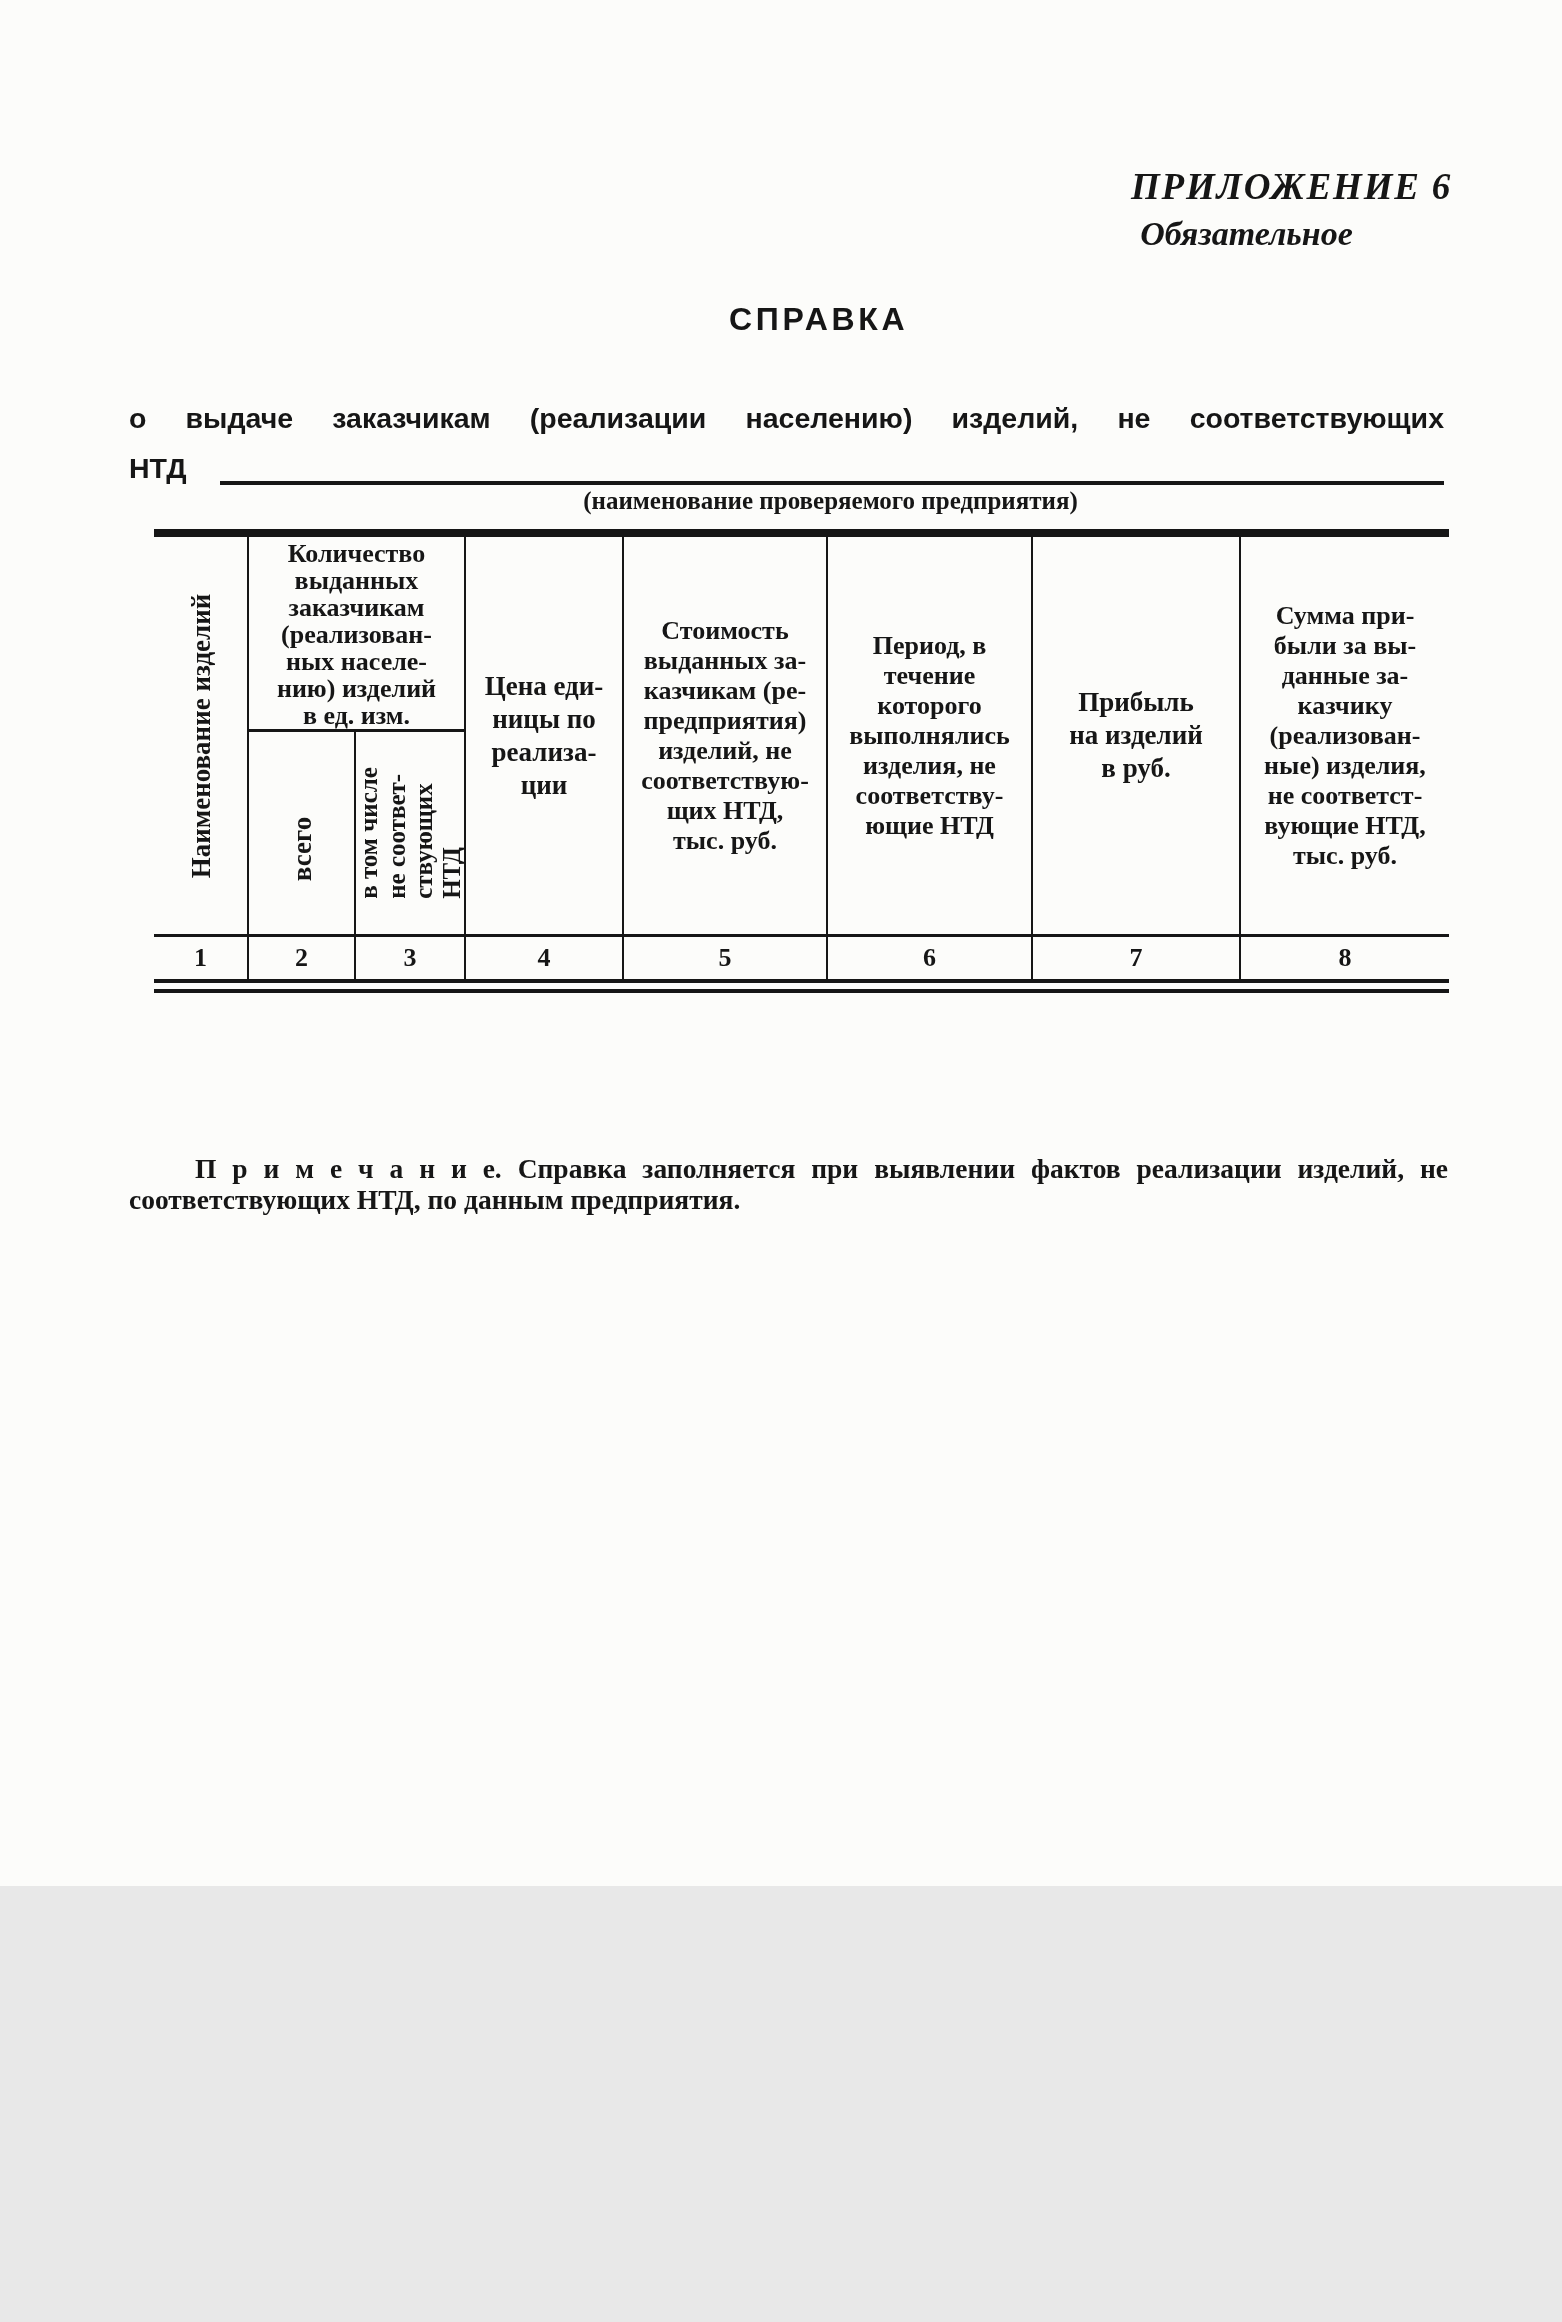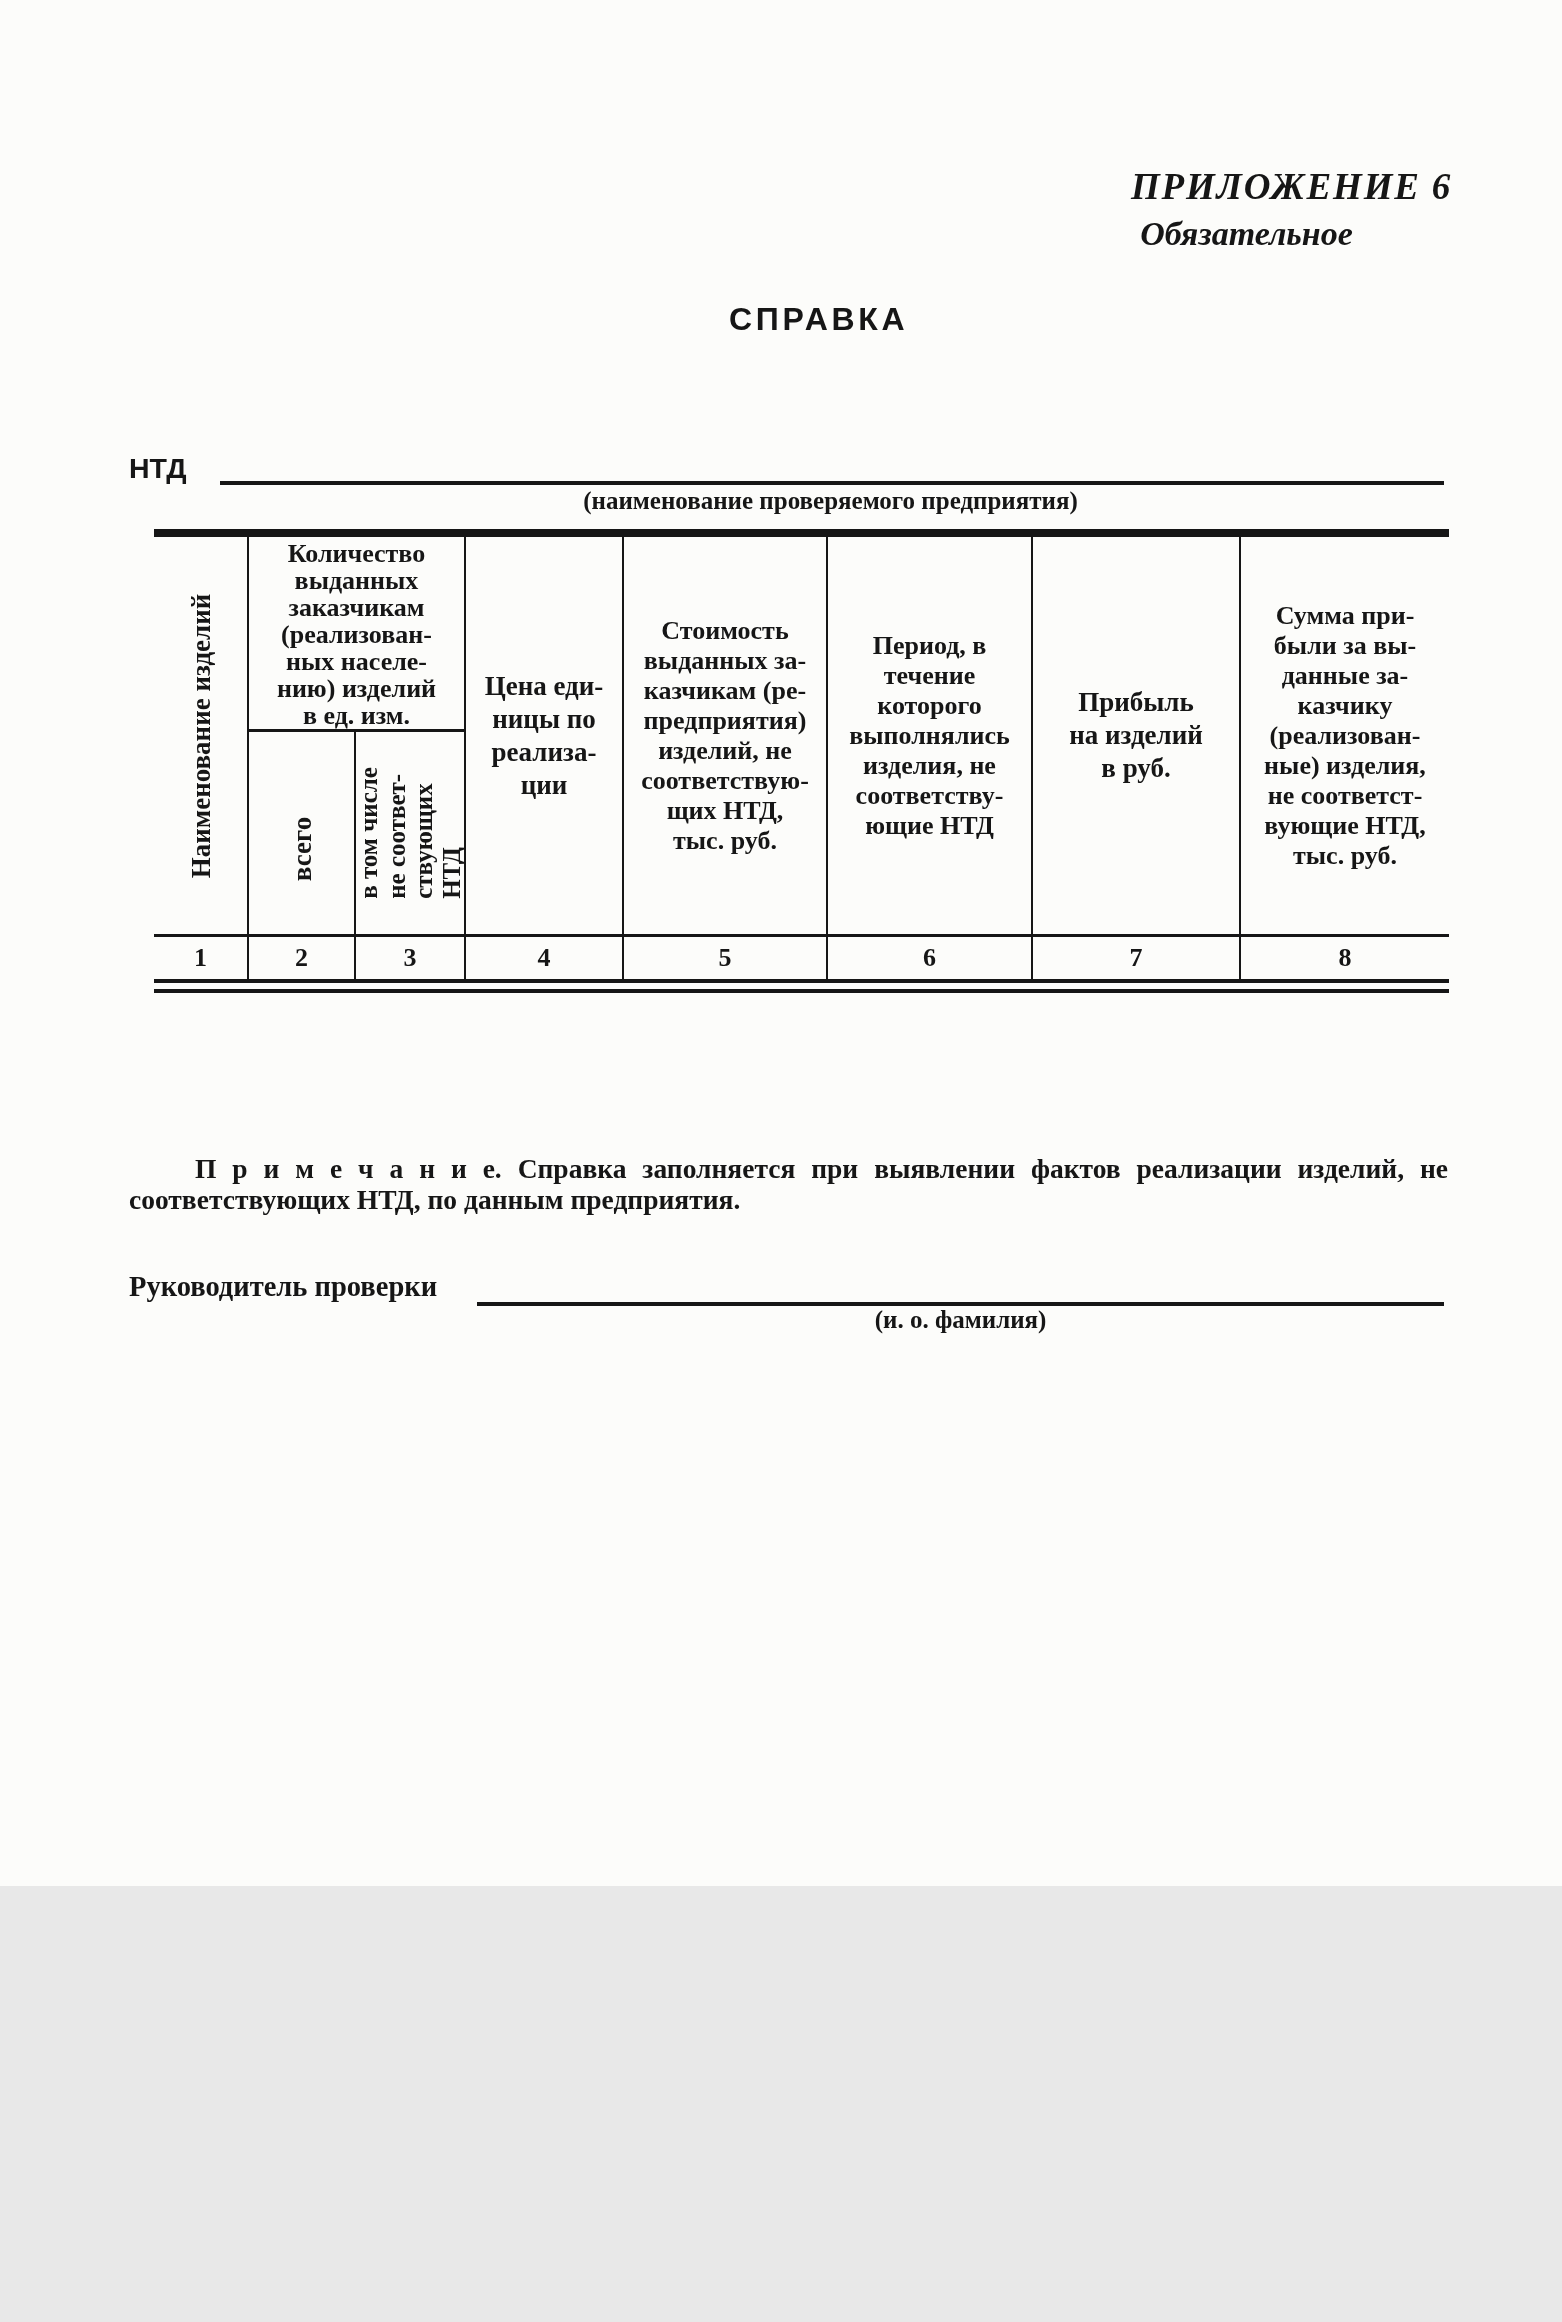--- a/index.html
+++ b/index.html
@@ -81,20 +81,21 @@
 
 <div class="page">
 
   <div class="appendix">
     <div class="appendix-line1">ПРИЛОЖЕНИЕ 6</div>
     <div class="appendix-line2">Обязательное</div>
   </div>
 
   <div class="doc-title">СПРАВКА</div>
 
+  <div class="subtitle">о выдаче заказчикам (реализации населению) изделий, не соответствующих</div>
 
   <div class="ntd-row">
     <span class="ntd">НТД</span>
     <span class="fill-rule"></span>
   </div>
   <div class="org-caption">(наименование проверяемого предприятия)</div>
 
   <div class="table-zone">
     <table class="form-table">
       <colgroup>
@@ -184,23 +185,17 @@
         <td class="bl">7</td>
         <td class="bl">8</td>
       </tr>
     </tbody>
       </table>
     <div class="double-rule"></div>
   </div>
 
   <p class="note"><span class="note-label">П р и м е ч а н и е.</span><span> Справка заполняется при выявлении фактов реализации изделий, не соответствующих НТД, по данным предприятия.</span></p>
 
-  <div class="sig-row">
-    <span class="sig-label">Руководитель проверки</span>
-    <span class="sig-line">
-      <span class="sig-caption">(и. о. фамилия)</span>
-    </span>
-  </div>
 
   <div class="page-num">12</div>
 
 </div>
 
 
 </body></html>

